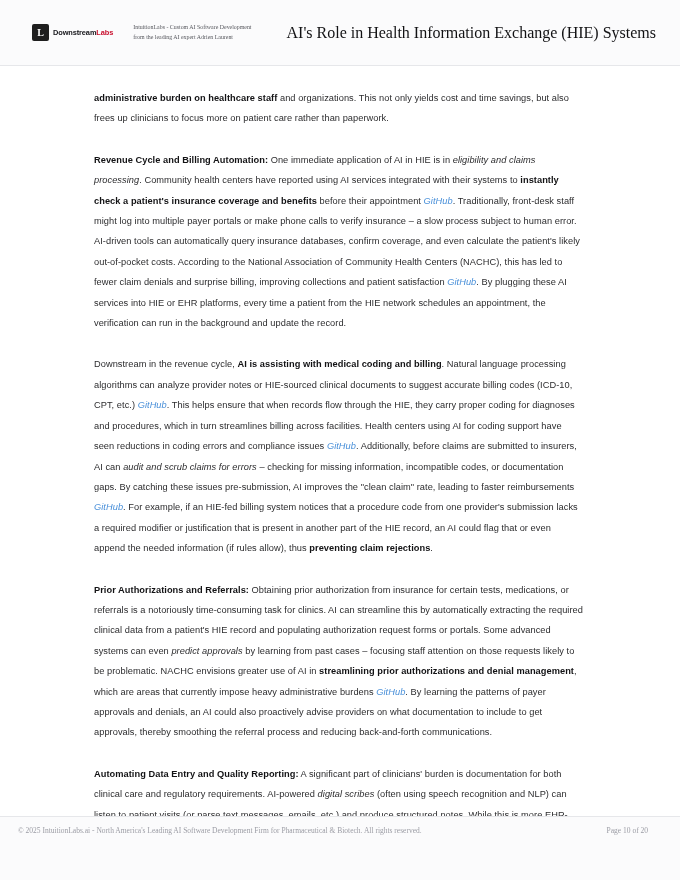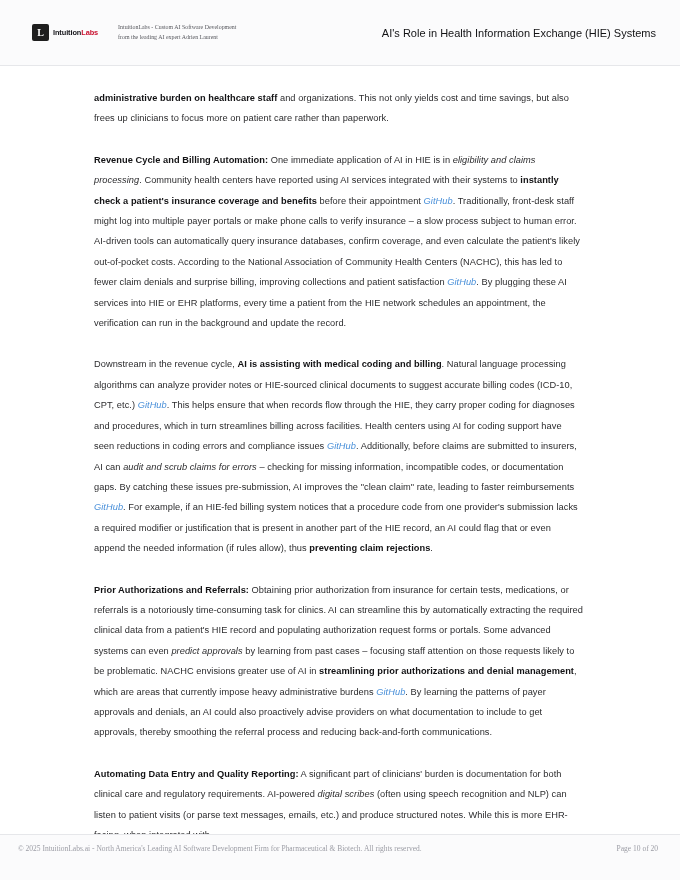--- a/index.html
+++ b/index.html
@@ -60,22 +60,22 @@
   .brand-tagline {
     margin-left: 20px;
     font-size: 5.9px;
     line-height: 1.65;
     color: #57585e;
     font-family: "Liberation Serif", serif;
     white-space: nowrap;
   }
   .doc-title {
     margin-left: auto;
-    font-family: Liberation Sans, sans-serif;
-    font-size: 11px;
+    font-family: Liberation Serif, serif;
+    font-size: 16px;
     color: #121214;
     white-space: nowrap;
     padding-right: 6px;
   }
 
   
   .page-body {
     padding: 22px 96px 0 94px;
     height: 768px;
     overflow: hidden;
@@ -97,44 +97,44 @@
     cursor: pointer;
     font-style: italic;
   }
 
   
   .page-footer {
     position: absolute;
     left: 0;
     right: 0;
     bottom: 0;
-    height: 46px;
+    height: 64px;
     background: #fbfbfc;
     border-top: 1px solid #e6e7ea;
     display: flex;
     align-items: flex-start;
-    padding: 9px 22px 0 18px;
+    padding: 9px 32px 0 18px;
     font-family: "Liberation Serif", serif;
     font-size: 7.5px;
     color: #9b9ca4;
     justify-content: space-between;
   }
   .footer-note { flex: 1 1 auto; white-space: nowrap; }
   .footer-page { flex: 0 0 auto; white-space: nowrap; }
 </style>
 </head>
 <body>
 
 <div class="page-header">
   <div class="brand-block">
     <div class="logo-mark">
       <span>L</span>
     </div>
     <div class="logo-word">
-      <span class="w1">Intuition</span><span class="w2">Labs</span>
+      <span class="w1">Downstream</span><span class="w2">Labs</span>
     </div>
   </div>
   <div class="brand-tagline">
     <div>IntuitionLabs - Custom AI Software Development</div>
     <div>from the leading AI expert Adrien Laurent</div>
   </div>
   <div class="doc-title">AI's Role in Health Information Exchange (HIE) Systems</div>
 </div>
 
 <div class="page-body">

